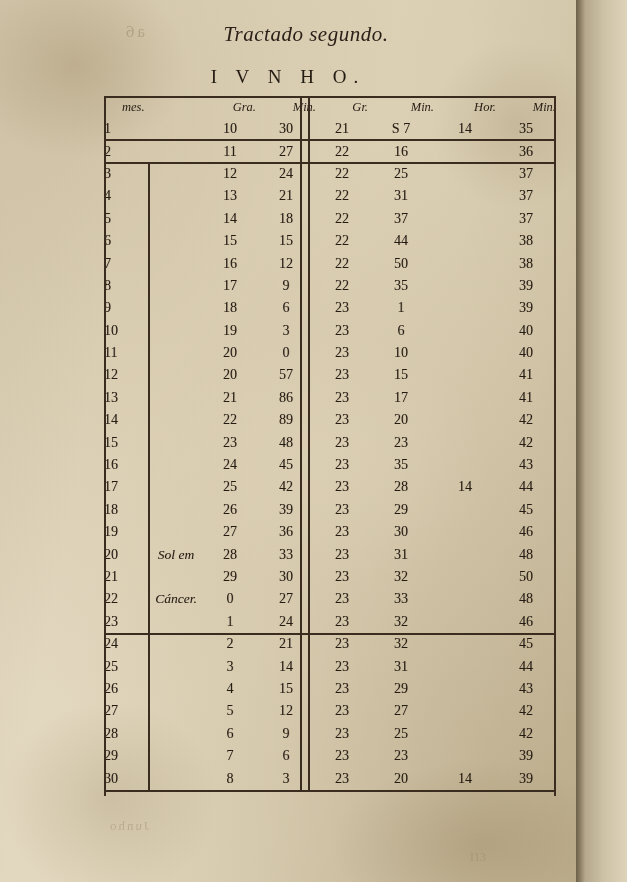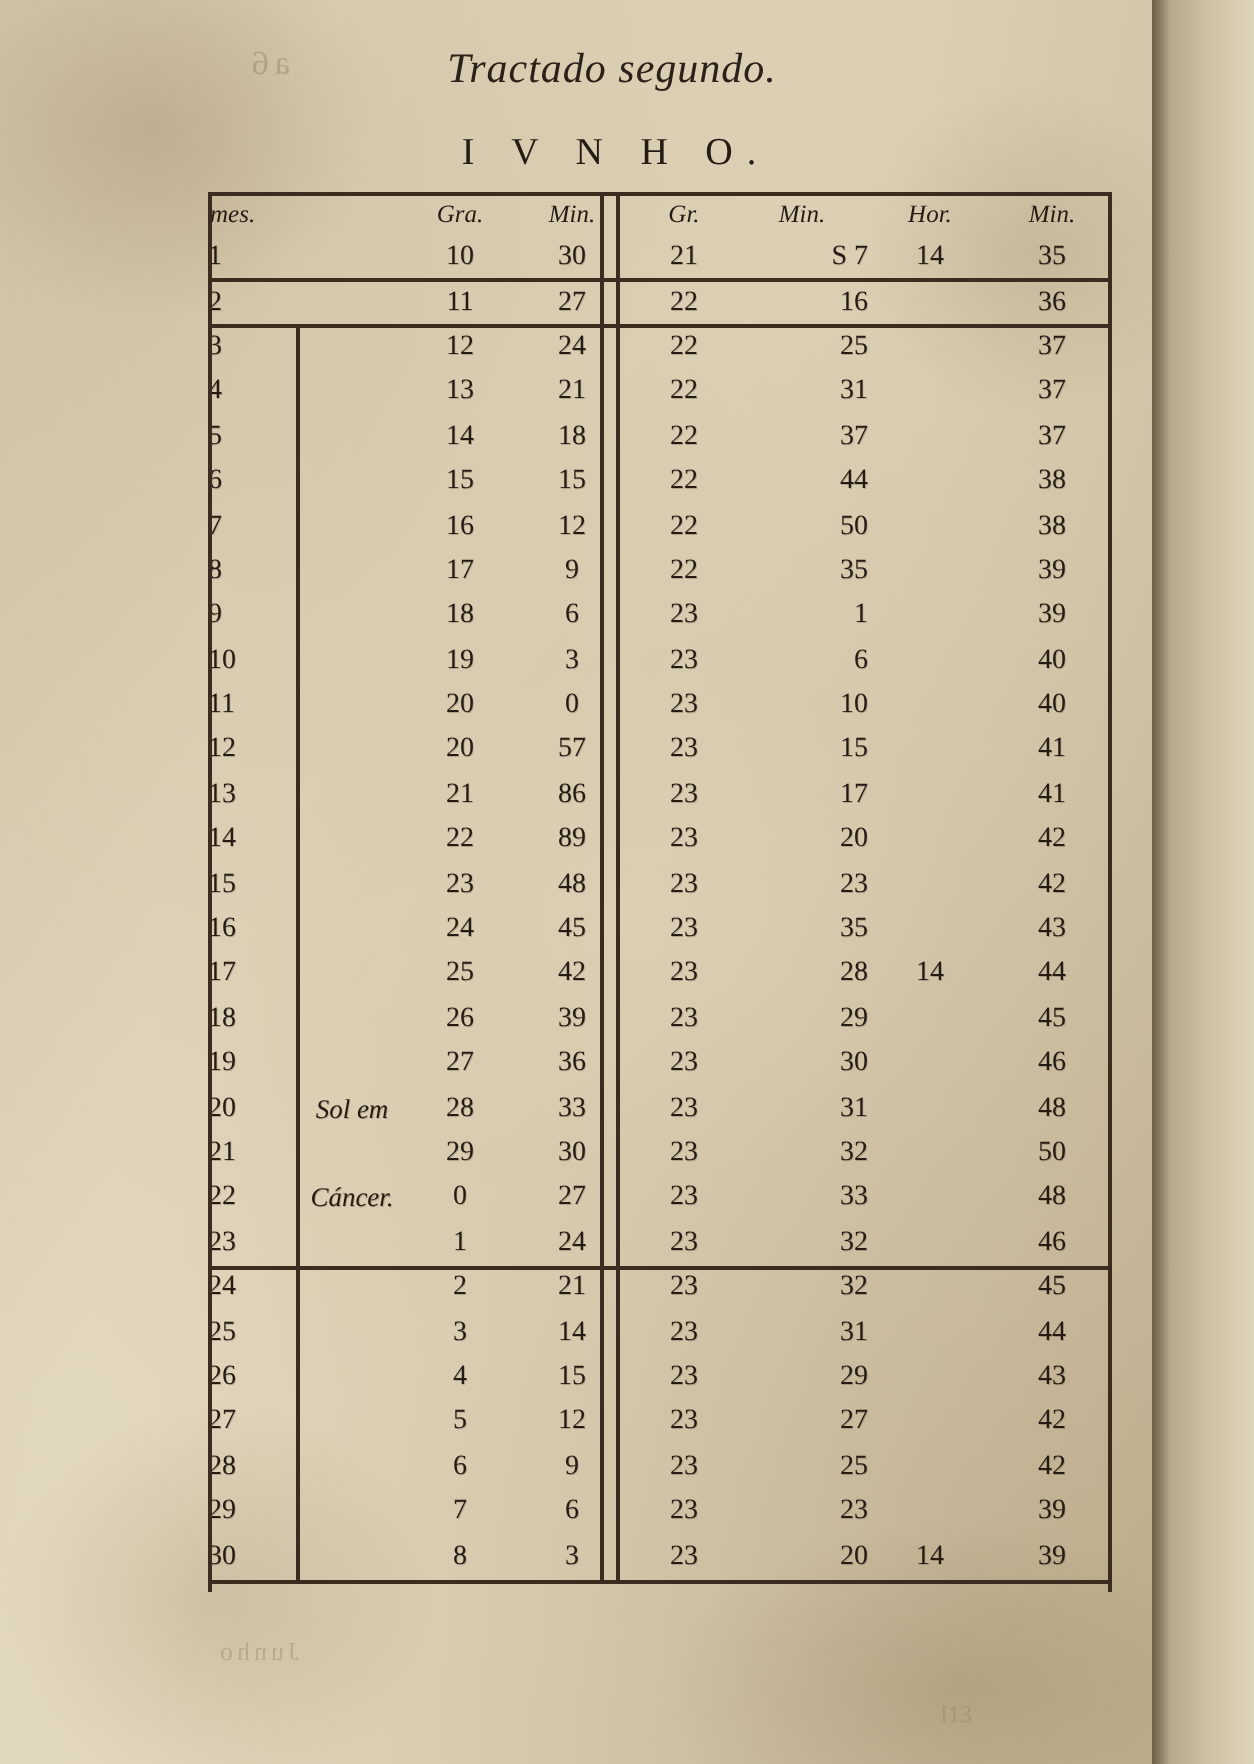--- a/index.html
+++ b/index.html
@@ -54,49 +54,48 @@
     font-style:italic;
     color:#2b2118;
     letter-spacing:0.5px;
   }
   #month-heading {
     position:absolute; left:0; top:66px; width:576px;
     text-align:center;
     font-size:19px;
     color:#241b13;
     letter-spacing:7px;
-    margin-left:20px;
   }
 
   
   #table-wrap {
     position:absolute;
     left:104px; top:96px; width:452px; height:700px;
   }
   .rule { position:absolute; background:#3a2d20; }
   .h-rule { height:1.6px; left:0; width:100%; }
   .v-rule { width:1.6px; top:0; height:100%; }
 
   table.cal {
     position:absolute; left:0; top:0; width:452px;
     border-collapse:collapse;
     color:#241b13;
   }
   table.cal td, table.cal th { padding:0; }
 
   .hdr { font-size:12.5px; font-style:italic; text-align:center; font-weight:normal; line-height:1.15; color:#241b13;}
   .hdr.small { font-size:12px; }
-  .sub { font-size:12.5px; font-style:italic; text-align:center; font-weight:normal; color:#241b13; }
+  .sub { font-size:12.5px; font-style:italic; text-align:right; font-weight:normal; color:#241b13; }
 
   td.day   { width:44px; font-size:14px; text-align:left; padding-left:6px; }
   td.note  { width:56px; font-size:13.5px; text-align:center; padding-right:2px; font-style:italic;}
   td.gre   { width:52px; font-size:14px; text-align:center; }
   td.min   { width:60px; font-size:14px; text-align:center; }
   td.dgre  { width:52px; font-size:14px; text-align:center; }
-  td.dmin  { width:66px; font-size:14px; text-align:right; }
+  td.dmin  { width:66px; font-size:14px; text-align:center; }
   td.hor   { width:62px; font-size:14px; text-align:center; }
   td.qmin  { width:60px; font-size:14px; text-align:center; }
 
   tr.row { height:22.4px; }
 
   
   td.day, td.gre, td.min, td.dgre, td.dmin, td.hor, td.qmin, td.note {
     font-family:"Liberation Serif", serif;
     text-shadow: 0.4px 0.3px 0 rgba(60,45,30,0.25);
   }
@@ -115,21 +114,21 @@
   <div class="ghost ghost-bl">Junho</div>
   <div class="ghost ghost-br">I13</div>
 
   <div id="running-title">Tractado segundo.</div>
   <div id="month-heading">I V N H O.</div>
 
   <div id="table-wrap">
     <table class="cal">
       <thead>
         <tr>
-          <th class="hdr" colspan="2" style="height:22px; text-align:left; padding-left:1px;">
+          <th class="hdr" colspan="2" style="height:22px; text-align:left; padding-left:18px;">
             <span>mes.</span>
           </th>
           <th class="sub"><span>Gra.</span></th>
           <th class="sub"><span>Min.</span></th>
           <th class="sub"><span>Gr.</span></th>
           <th class="sub"><span>Min.</span></th>
           <th class="sub"><span>Hor.</span></th>
           <th class="sub"><span>Min.</span></th>
         </tr>
       </thead>

